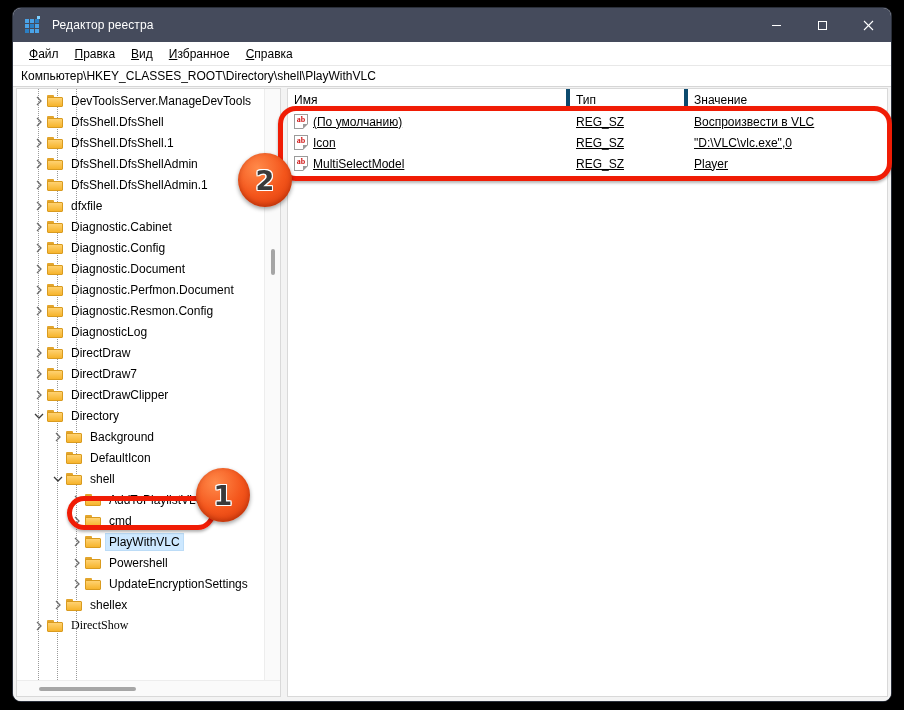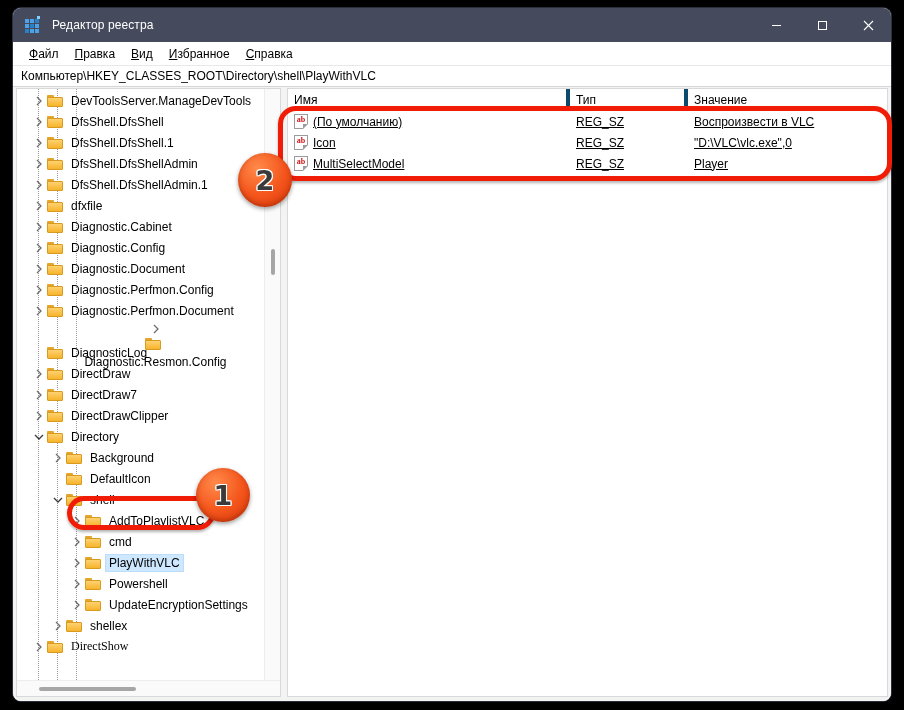--- a/index.html
+++ b/index.html
@@ -498,35 +498,23 @@
             <div class="trow" style="padding-left: 14px;">
               <div class="chev">
                 <svg width="8" height="10" viewBox="0 0 8 10">
                   <polyline points="2,1 6,5 2,9" fill="none" stroke="#6d6d6d" stroke-width="1.3"></polyline>
                 </svg>
               </div>
               <div class="folder">
                 <div class="tab"></div>
                 <div class="body"></div>
               </div>
-              <div class="tlabel">Diagnostic.Perfmon.Config</div>
-            </div>
-            <div class="trow" style="padding-left: 14px;">
-              <div class="chev">
-                <svg width="8" height="10" viewBox="0 0 8 10">
-                  <polyline points="2,1 6,5 2,9" fill="none" stroke="#6d6d6d" stroke-width="1.3"></polyline>
-                </svg>
-              </div>
-              <div class="folder">
-                <div class="tab"></div>
-                <div class="body"></div>
-              </div>
               <div class="tlabel">Diagnostic.Perfmon.Document</div>
             </div>
-            <div class="trow" style="padding-left: 14px; flex-direction: column;">
+            <div class="trow" style="padding-left: 14px;">
               <div class="chev">
                 <svg width="8" height="10" viewBox="0 0 8 10">
                   <polyline points="2,1 6,5 2,9" fill="none" stroke="#6d6d6d" stroke-width="1.3"></polyline>
                 </svg>
               </div>
               <div class="folder">
                 <div class="tab"></div>
                 <div class="body"></div>
               </div>
               <div class="tlabel">Diagnostic.Resmon.Config</div>

